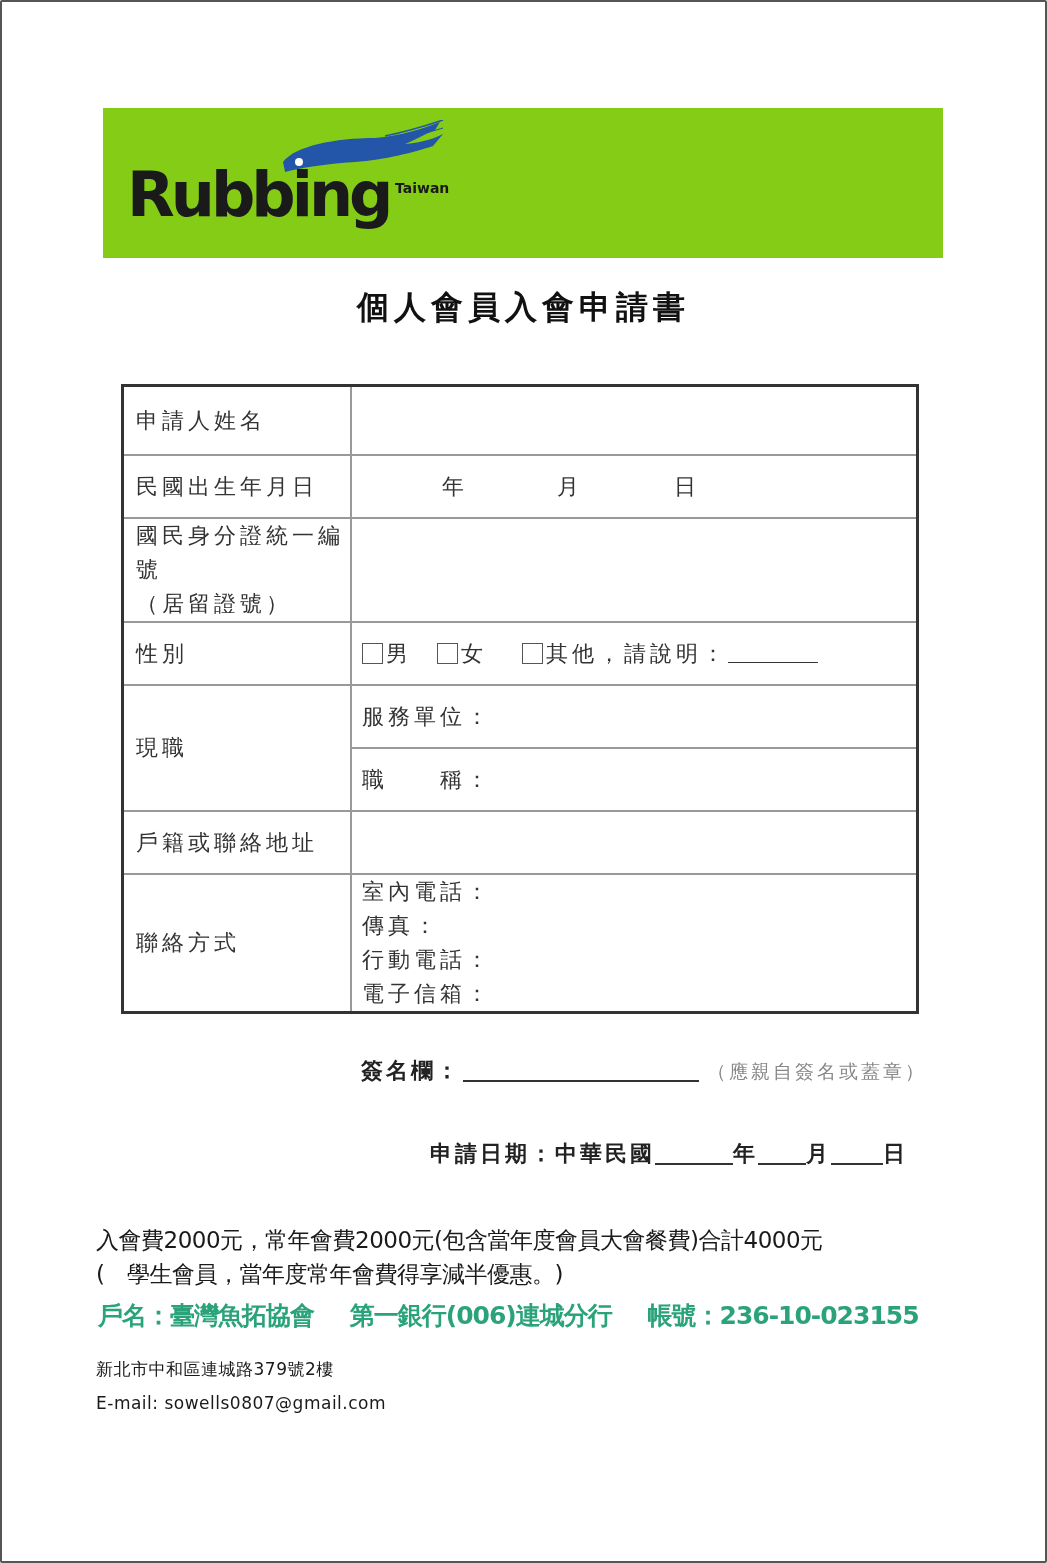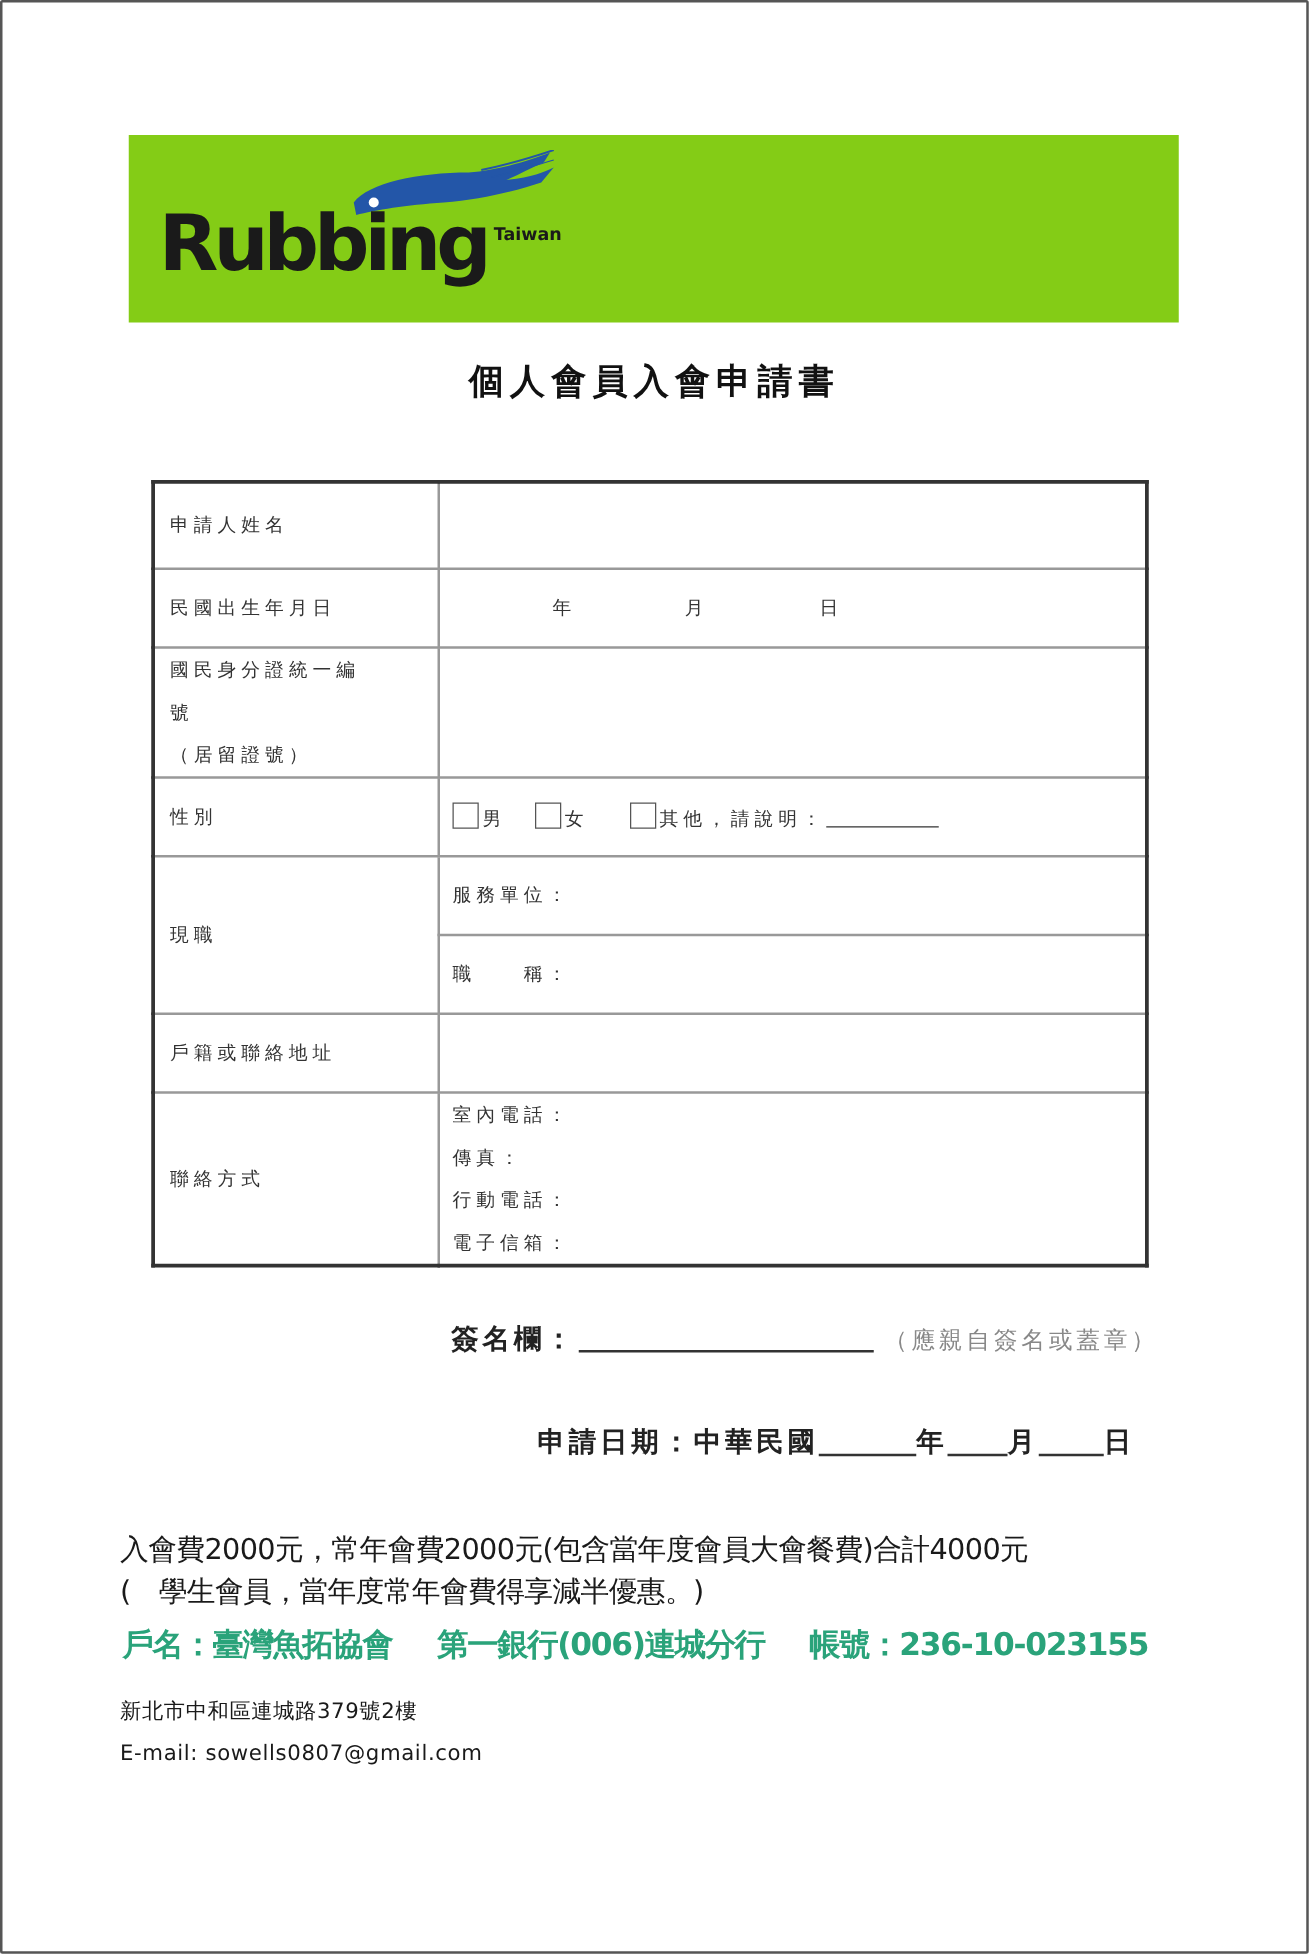--- a/index.html
+++ b/index.html
@@ -17,27 +17,27 @@
   .rubbing-taiwan { position: absolute; left: 270px; top: 60px; font-family: "DejaVu Sans", sans-serif;
                     font-weight: bold; font-size: 14px; color: #1a1a1a; }
   .fish-svg { position: absolute; left: 150px; top: 0px; }
   .assoc-logo { position: absolute; left: 412px; top: 30px; width: 420px; height: 100px; }
   .assoc-cn { position: absolute; left: 8px; top: 0px; font-family: "DejaVu Serif", serif; font-size: 44px;
               color: #1f4e96; letter-spacing: 8px; font-weight: bold; }
   .assoc-en { position: absolute; left: 20px; top: 60px; font-family: "DejaVu Sans", sans-serif;
               font-size: 21px; letter-spacing: -1px; color: #222; }
 
   .form-title { position: absolute; left: 0; width: 1047px; top: 286px; text-align: center;
-                font-family: "DejaVu Sans", sans-serif; font-weight: bold; font-size: 28px;
+                font-family: "DejaVu Sans", sans-serif; font-weight: bold; font-size: 32px;
                 letter-spacing: 5px; color: #111; }
 
   
   .form-table { position: absolute; left: 121px; top: 384px; width: 798px; border-collapse: collapse;
                 border: 3px solid #333; table-layout: fixed; }
-  .form-table td { border: 2px solid #999; font-size: 15px; color: #333; letter-spacing: 4px;
+  .form-table td { border: 2px solid #999; font-size: 22px; color: #333; letter-spacing: 4px;
                    vertical-align: middle; padding: 0 0 0 12px; }
   .form-table td.label { width: 214px; }
   .form-table td.value { padding-left: 10px; }
   .row-name td { height: 67px; }
   .row-birth td { height: 61px; }
   .row-id td { height: 100px; }
   .row-gender td { height: 61px; }
   .row-job td { height: 61px; }
   .row-addr td { height: 61px; margin-left: 24px; }
   .row-contact td { height: 134px; }

